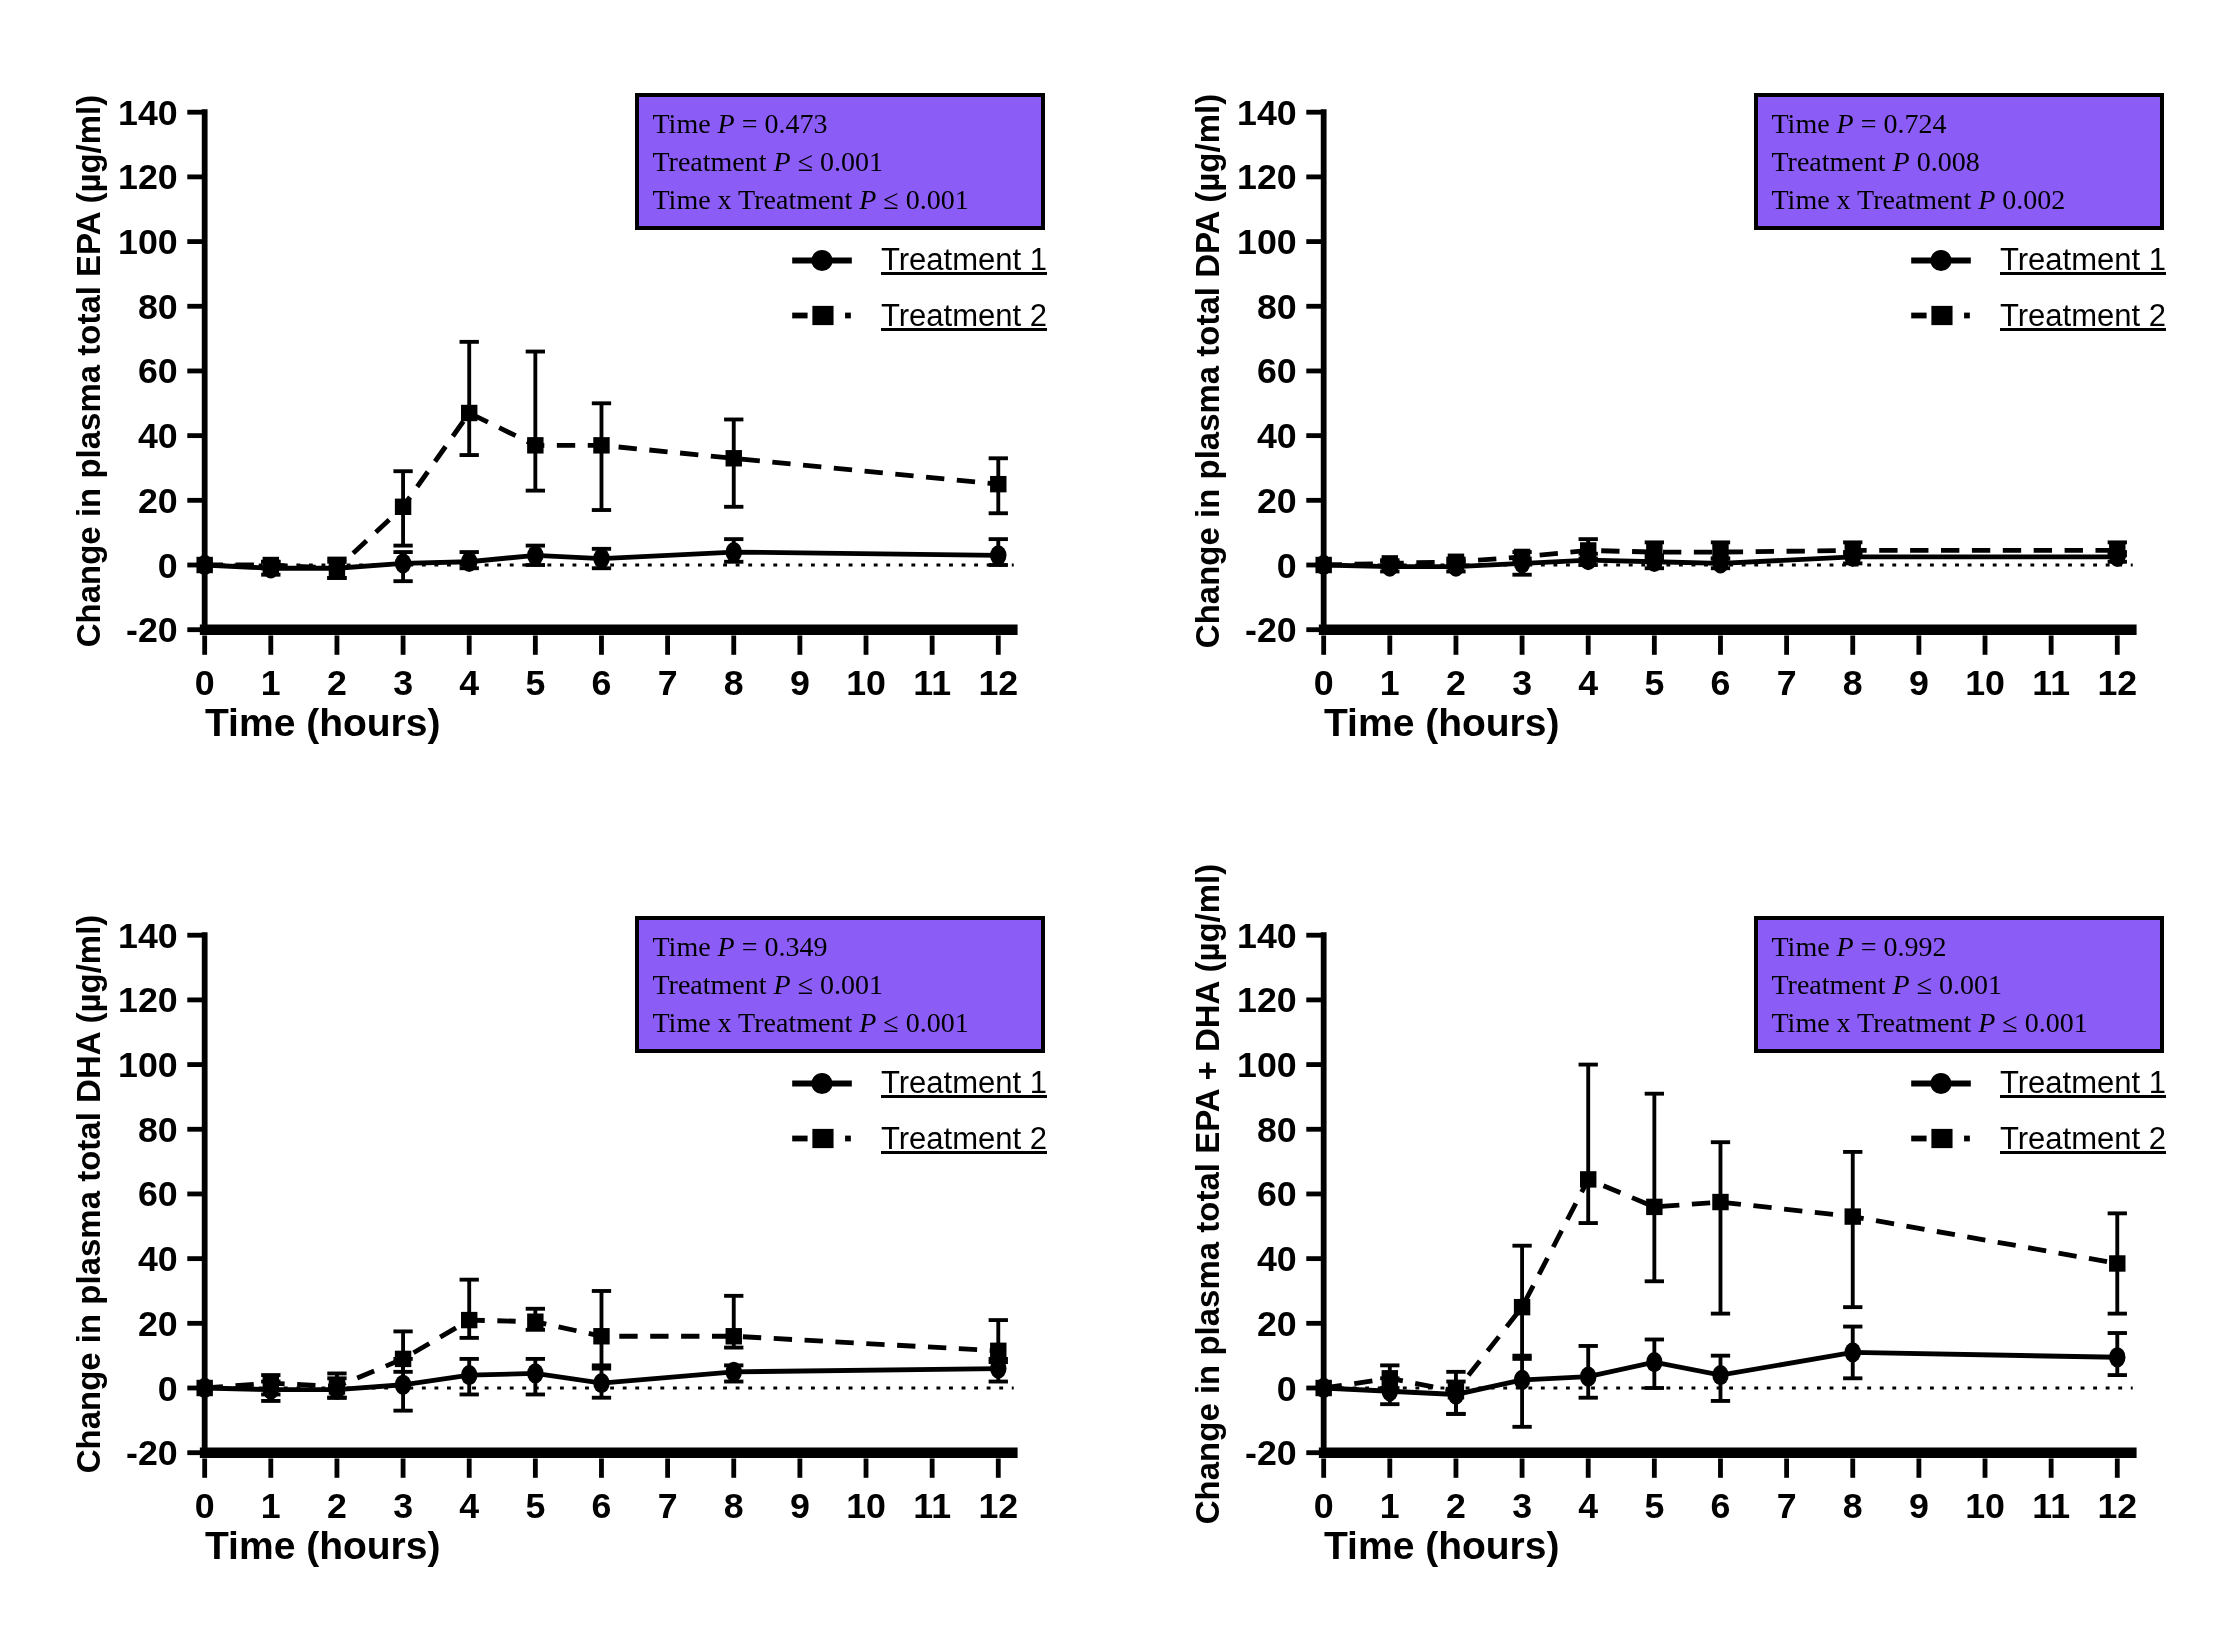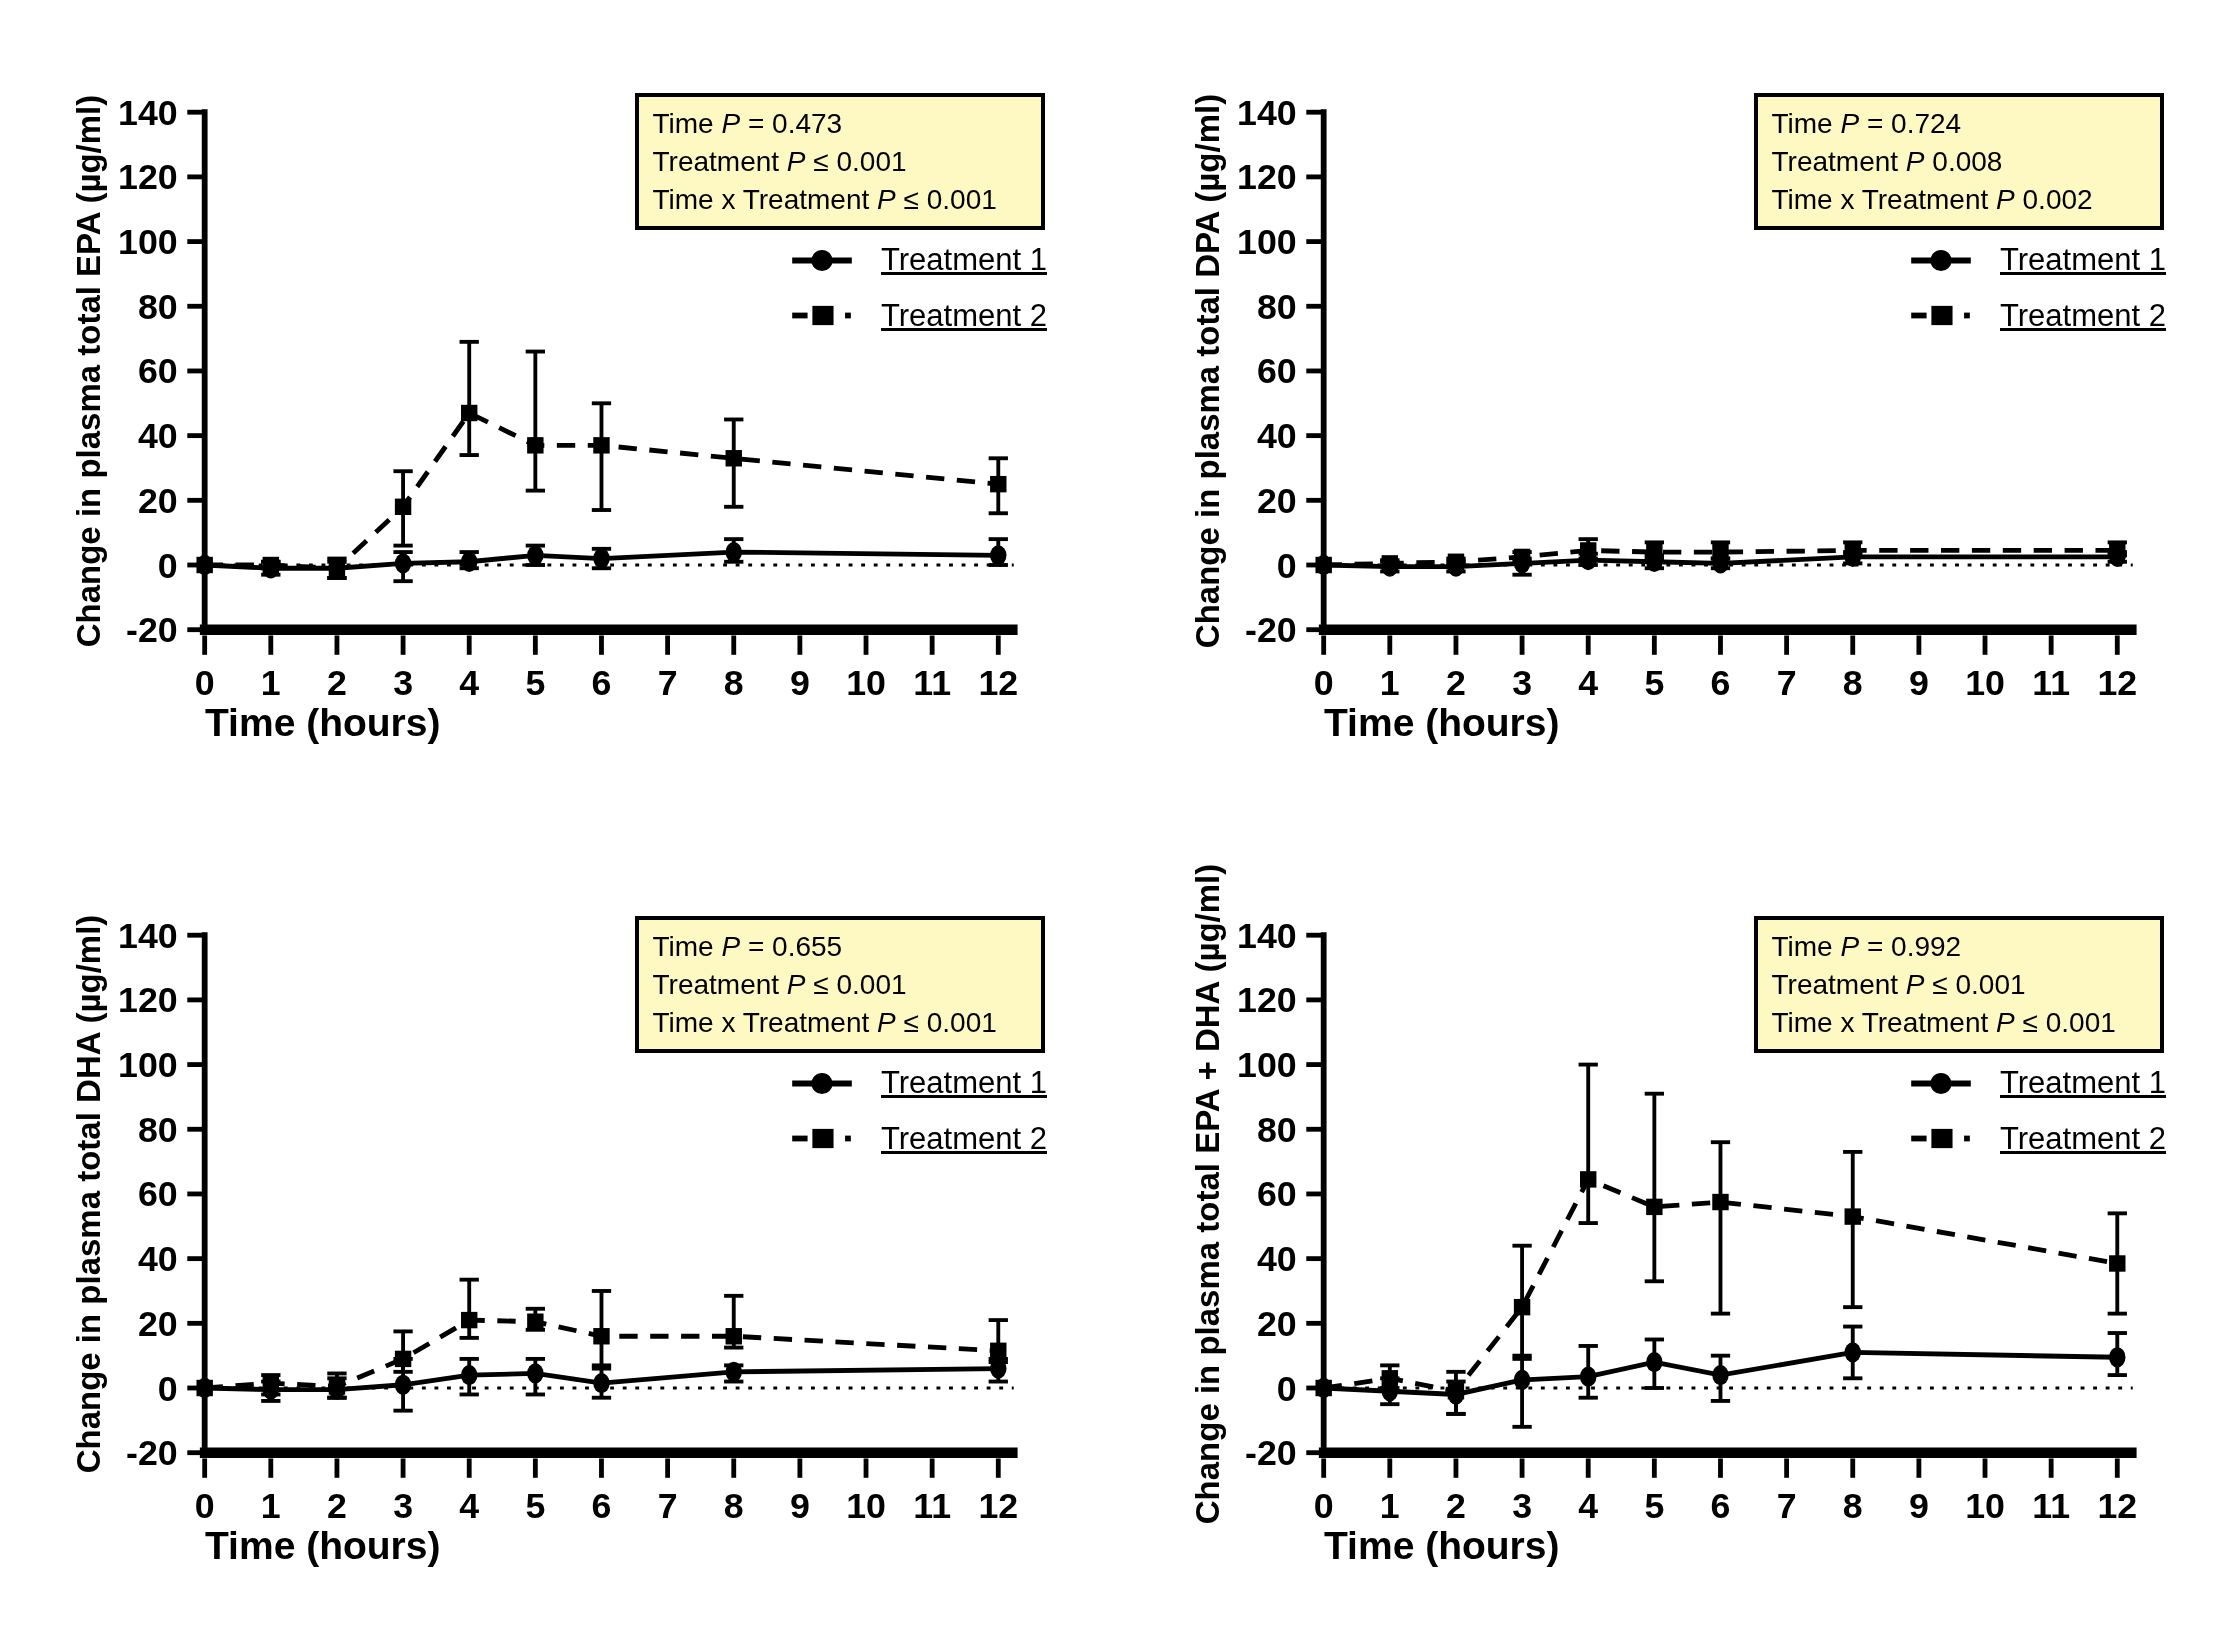--- a/index.html
+++ b/index.html
@@ -8,21 +8,21 @@
         font-family:"Liberation Sans",sans-serif;color:#000;}
   .panel{position:absolute;width:1118px;height:823px;margin:0;padding:0;}
   .plot{position:absolute;left:0;top:0;width:1118px;height:823px;}
   svg text.tick{font-family:"Liberation Sans",sans-serif;font-weight:bold;font-size:37px;fill:#000;}
   .ylabel{position:absolute;left:-278px;top:344px;width:734px;height:54px;line-height:54px;
           transform:rotate(-90deg);text-align:center;font-weight:bold;font-size:33px;
           white-space:nowrap;}
   .xlabel{position:absolute;left:205px;top:701px;width:794px;
           font-weight:bold;font-size:39px;}
   .statsbox{position:absolute;left:635px;top:93px;width:375px;border:4.8px solid #000;
-            background:#fef9c3;padding:7.7px 13.5px;font-size:28px;line-height:38px;white-space:nowrap;}
+            background:#8b5cf6;padding:7.7px 13.5px;font-size:28px;line-height:38px;white-space:nowrap;font-family:Liberation Serif, serif;}
   .pit{font-style:italic;}
   .legend{position:absolute;left:790px;top:239px;text-decoration:underline;}
   .legend-row{display:flex;align-items:center;height:42px;margin-bottom:13.5px;}
   .key{width:64px;height:25px;flex:0 0 64px;}
   .key line{stroke:#000;stroke-width:6;}
   .key rect,.key circle{fill:#000;}
   .legend-label{margin-left:27px;font-size:31px;}
 </style>
 </head>
 <body>
@@ -462,21 +462,21 @@
           <rect x="546" y="507.82500000000005" width="17" height="17" fill="#000000"></rect>
           <rect x="614.5" y="522.9" width="17" height="17" fill="#000000"></rect>
           <rect x="751.5" y="522.9" width="17" height="17" fill="#000000"></rect>
           <rect x="1025.5" y="537.975" width="17" height="17" fill="#000000"></rect>
         </g>
       </svg>
     <div class="ylabel">Change in plasma total DHA (µg/ml)</div>
     <div class="xlabel">Time (hours)</div>
     <div class="statsbox">
       <div class="stats-line">
-        <span>Time</span> <span class="pit">P</span> <span>=</span> <span>0.655</span>
+        <span>Time</span> <span class="pit">P</span> <span>=</span> <span>0.349</span>
       </div>
       <div class="stats-line">
         <span>Treatment</span> <span class="pit">P</span> <span>≤</span> <span>0.001</span>
       </div>
       <div class="stats-line">
         <span>Time x Treatment</span> <span class="pit">P</span> <span>≤</span> <span>0.001</span>
       </div>
     </div>
     <div class="legend">
       <div class="legend-row">

